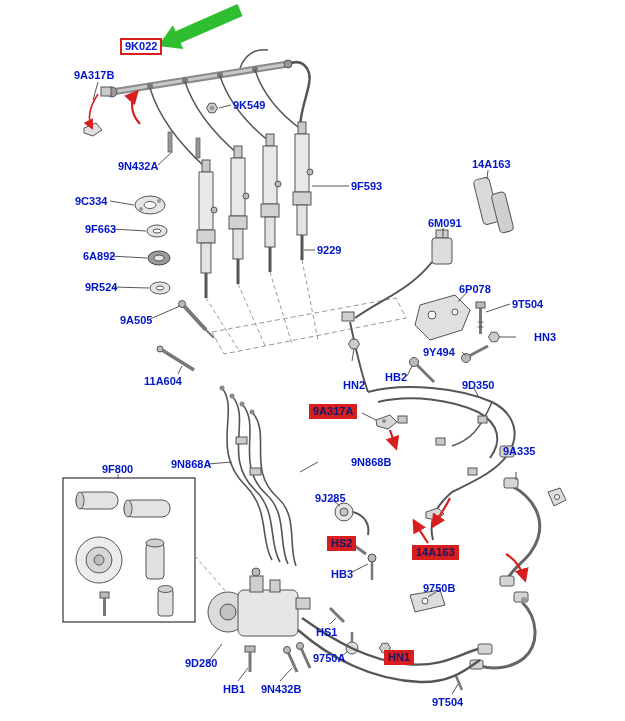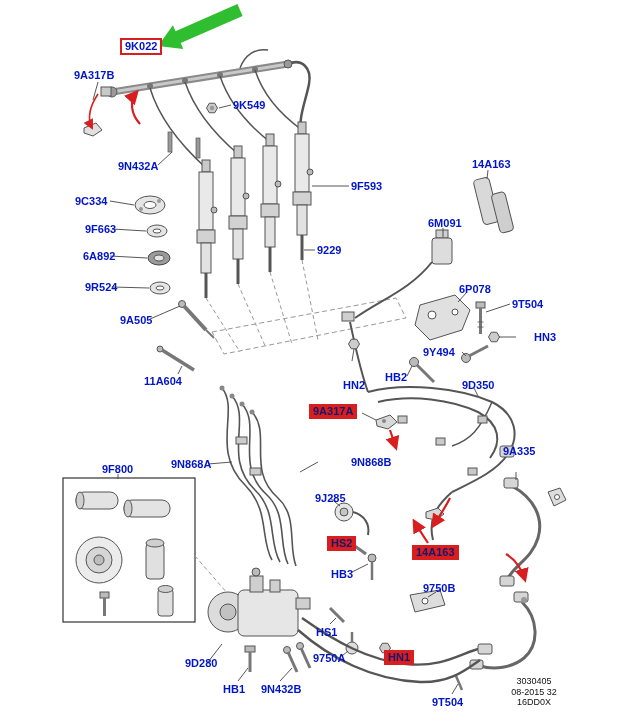--- a/index.html
+++ b/index.html
@@ -304,19 +304,14 @@
       <span class="lbl plain" style="left: 423px; top: 582px;">9750B</span>
       <span class="lbl plain" style="left: 316px; top: 626px;">HS1</span>
       <span class="lbl plain" style="left: 313px; top: 652px;">9750A</span>
       <span class="lbl redfill" style="left: 384px; top: 650px;">HN1</span>
       <span class="lbl plain" style="left: 185px; top: 657px;">9D280</span>
       <span class="lbl plain" style="left: 223px; top: 683px;">HB1</span>
       <span class="lbl plain" style="left: 261px; top: 683px;">9N432B</span>
       <span class="lbl plain" style="left: 432px; top: 696px;">9T504</span>
     </div>
 
-  <div class="footer-block">
-    <div>3030405</div>
-    <div>08-2015 32</div>
-    <div>16DD0X</div>
-  </div>
 
 </div>
 
 </body></html>

